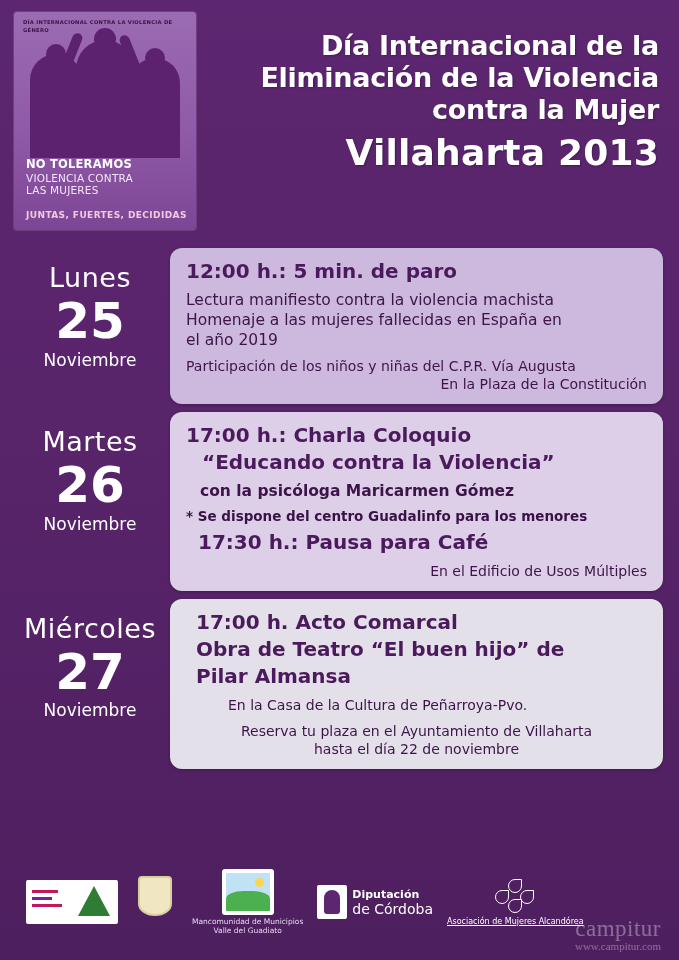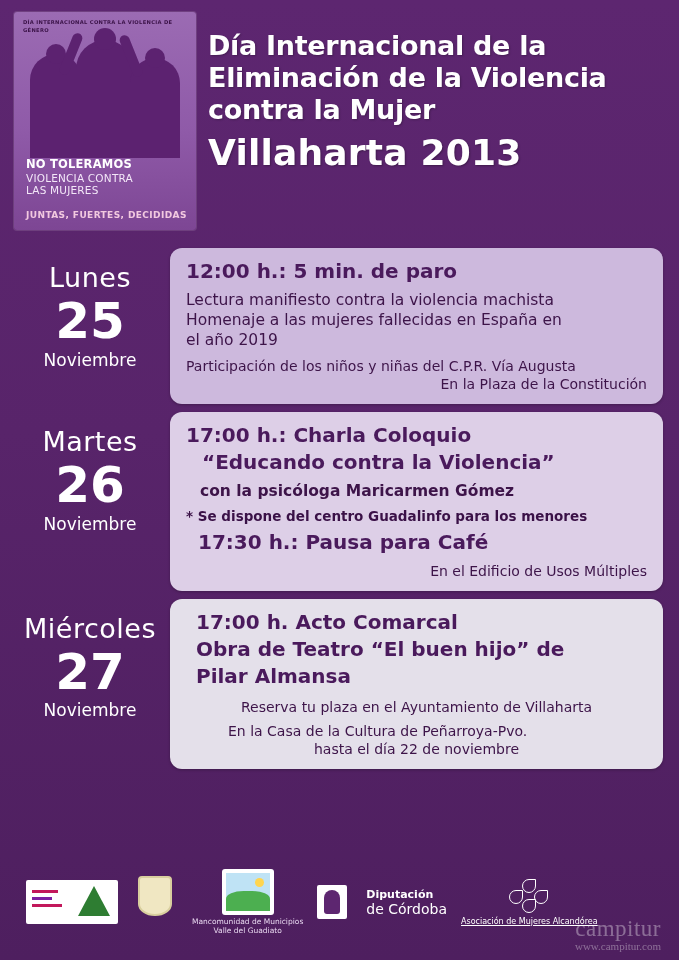--- a/index.html
+++ b/index.html
@@ -65,20 +65,21 @@
   .thumb-bottom {
     position: absolute;
     left: 12px; bottom: 10px;
     font-size: 9px;
     font-weight: bold;
     color: #f2c9e0;
     letter-spacing: .4px;
   }
   .title-block {
     flex: 1 1 auto;
+    text-align: right;
     padding-top: 18px;
     padding-right: 6px;
     color: #ffffff;
   }
   .title-block .t1 {
     font-size: 27px;
     font-weight: bold;
     line-height: 1.18;
     letter-spacing: -0.3px;
     text-shadow: 1px 1px 2px rgba(0,0,0,.25);
@@ -172,21 +173,21 @@
     width: 34px; height: 40px; margin: 0 auto;
     background: #f0e7c2;
     border-radius: 4px 4px 50% 50% / 4px 4px 30% 30%;
     border: 2px solid #d9cf9e;
   }
   .lg-mancomunidad { width: 52px; height: 46px; background:#ffffff; border-radius:3px; position:relative; overflow:hidden;}
   .lg-mancomunidad .sky { position:absolute; inset:4px; background:#bfe3f5; }
   .lg-mancomunidad .hill{ position:absolute; left:4px; right:4px; bottom:4px; height:20px; background:#4caf50; border-radius:40% 40% 0 0;}
   .lg-mancomunidad .sun { position:absolute; right:10px; top:9px; width:9px; height:9px; background:#ffd54f; border-radius:50%;}
 
-  .lg-dip { display:flex; align-items:center; gap:19px; }
+  .lg-dip { display:flex; align-items:center; gap:5px; }
   .lg-dip .mark { width: 30px; height: 34px; background:#ffffff; border-radius:2px; position:relative;}
   .lg-dip .mark:before{ content:""; position:absolute; left:7px; top:5px; width:16px; height:24px; background:#5d2670; border-radius: 8px 8px 3px 3px;}
   .lg-dip .txt { color:#fff; }
   .lg-dip .txt .l1 { font-size: 11px; font-weight: bold; }
   .lg-dip .txt .l2 { font-size: 14px; }
 
   .lg-ayto { color:#fff; text-align:center; }
   .lg-ayto .top { font-size: 11.5px; font-style: italic; }
   .lg-ayto .glyphs { display:flex; gap:6px; justify-content:center; margin:3px 0; }
   .lg-ayto .gl { width:24px; height:24px; border:1.6px solid #fff; border-radius:2px; position:relative;}
@@ -275,22 +276,22 @@
     <div class="row">
       <div class="daycol">
         <div class="dname">Miércoles</div>
         <div class="dnum">27</div>
         <div class="dmon">Noviembre</div>
       </div>
       <div class="card c3">
         <div class="hl" style="padding-left:10px">17:00 h. Acto Comarcal</div>
         <div class="hl" style="padding-left:10px;margin-top:2px">Obra de Teatro “El buen hijo” de</div>
         <div class="hl" style="padding-left:10px;margin-top:2px">Pilar Almansa</div>
+        <div class="small" style="padding-left:42px">En la Casa de la Cultura de  Peñarroya-Pvo.</div>
         <div class="small center" style="margin-top:10px">Reserva tu plaza en el Ayuntamiento de Villaharta</div>
-        <div class="small" style="padding-left:42px">En la Casa de la Cultura de  Peñarroya-Pvo.</div>
         <div class="small center" style="margin-top:2px">hasta el día 22 de noviembre</div>
       </div>
     </div>
   </div>
 
   <div class="footer">
 
     <div class="logo">
       <div class="lg-igualdad">
         <div class="bar"></div>

